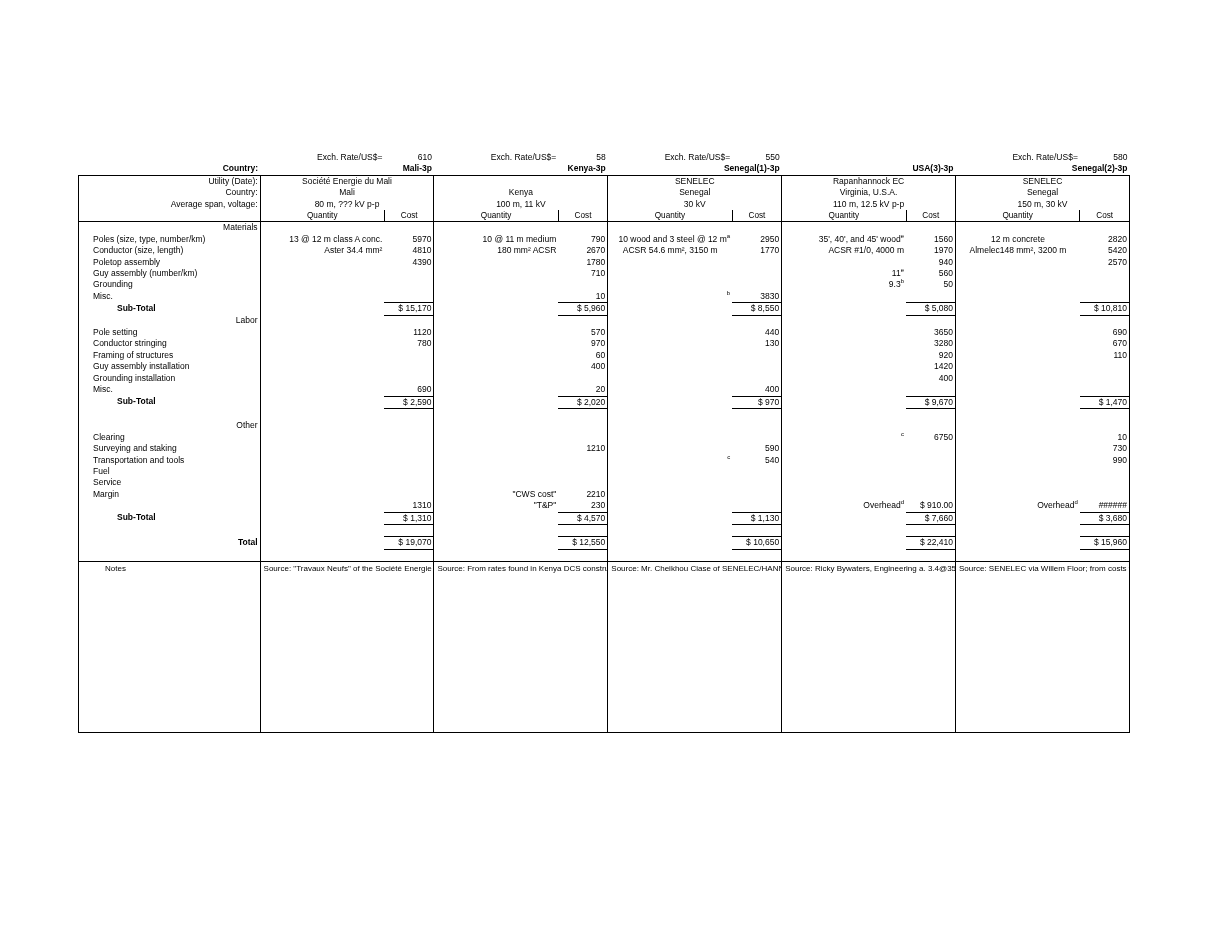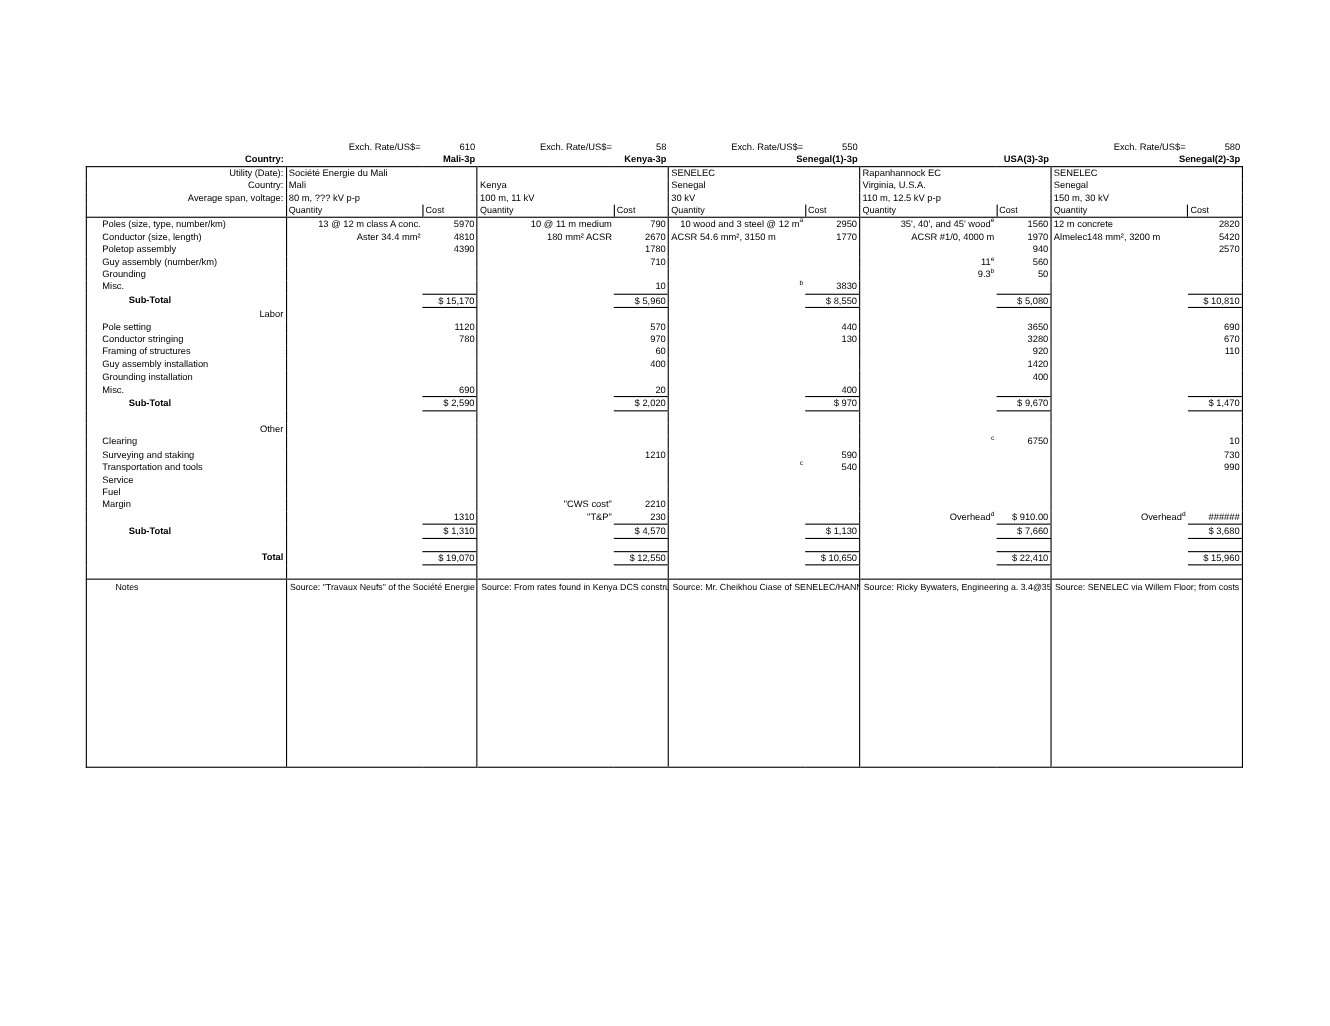--- a/index.html
+++ b/index.html
@@ -11,21 +11,21 @@
     width: 1209px;
     height: 933px;
     font-family: "Liberation Sans", sans-serif;
     color: #000;
     position: relative;
     overflow: hidden;
   }
   .sheet {
     position: absolute;
     left: 78px;
-    top: 128px;
+    top: 152px;
     width: 1052px;
   }
   table.grid {
     border-collapse: collapse;
     table-layout: fixed;
     width: 1052px;
     font-size: 8.5px;
   }
   table.grid td {
     padding: 0 2px;
@@ -38,21 +38,21 @@
   
   col.c-label { width: 165px; }
   col.c-qty   { width: 113px; }
   col.c-cost  { width: 45px; }
 
   .bl { border-left: 1px solid #000; }
   .br { border-right: 1px solid #000; }
   .bt { border-top: 1px solid #000; }
   .bb { border-bottom: 1px solid #000; }
 
-  .ctr { }
+  .ctr { text-align: center; }
   .rgt { text-align: right; }
   .lft { text-align: right; }
 
   
   .toprow td { height: 12px; line-height: 12px; }
 
   .countryrow td { height: 12px; line-height: 12px; font-weight: bold; }
 
   .hdr-sub { font-size: 8.2px; }
 
@@ -152,20 +152,33 @@
       <td class="bl bb ctr">Quantity</td>
       <td class="bl bb ctr">Cost</td>
       <td class="bl bb ctr">Quantity</td>
       <td class="bl bb ctr">Cost</td>
       <td class="bl bb ctr">Quantity</td>
       <td class="bl bb ctr">Cost</td>
       <td class="bl bb ctr">Quantity</td>
       <td class="bl bb br ctr">Cost</td>
     </tr>
 
+    <tr>
+      <td class="bl lft">Materials</td>
+      <td class="bl"></td>
+          <td></td>
+      <td class="bl"></td>
+          <td></td>
+      <td class="bl"></td>
+          <td></td>
+      <td class="bl"></td>
+          <td></td>
+      <td class="bl"></td>
+          <td class="br"></td>
+    </tr>
 
     <tr>
       <td class="bl indent1">Poles (size, type, number/km)</td>
       <td class="bl rgt">13 @ 12 m class A conc.</td>
       <td class="rgt">5970</td>
       <td class="bl rgt">10 @ 11 m medium</td>
       <td class="rgt">790</td>
       <td class="bl rgt"><span>10 wood and 3 steel @ 12 m</span><sup>a</sup></td>
       <td class="rgt">2950</td>
       <td class="bl lft"><span>35', 40', and 45' wood</span><sup>e</sup></td>
@@ -418,34 +431,34 @@
       <td class="bl rgt"></td>
       <td class="rgt"></td>
       <td class="bl rgt"><sup>c</sup></td>
       <td class="rgt">540</td>
       <td class="bl rgt"></td>
       <td class="rgt"></td>
       <td class="bl rgt"></td>
       <td class="rgt br">990</td>
     </tr>
     <tr>
+      <td class="bl indent1">Fuel</td>
+      <td class="bl"></td>
+          <td></td>
+      <td class="bl"></td>
+          <td></td>
+      <td class="bl"></td>
+          <td></td>
+      <td class="bl"></td>
+          <td></td>
+      <td class="bl"></td>
+          <td class="br"></td>
+    </tr>
+    <tr>
       <td class="bl indent1">Service</td>
-      <td class="bl"></td>
-          <td></td>
-      <td class="bl"></td>
-          <td></td>
-      <td class="bl"></td>
-          <td></td>
-      <td class="bl"></td>
-          <td></td>
-      <td class="bl"></td>
-          <td class="br"></td>
-    </tr>
-    <tr>
-      <td class="bl indent1">Fuel</td>
       <td class="bl"></td>
           <td></td>
       <td class="bl"></td>
           <td></td>
       <td class="bl"></td>
           <td></td>
       <td class="bl"></td>
           <td></td>
       <td class="bl"></td>
           <td class="br"></td>

